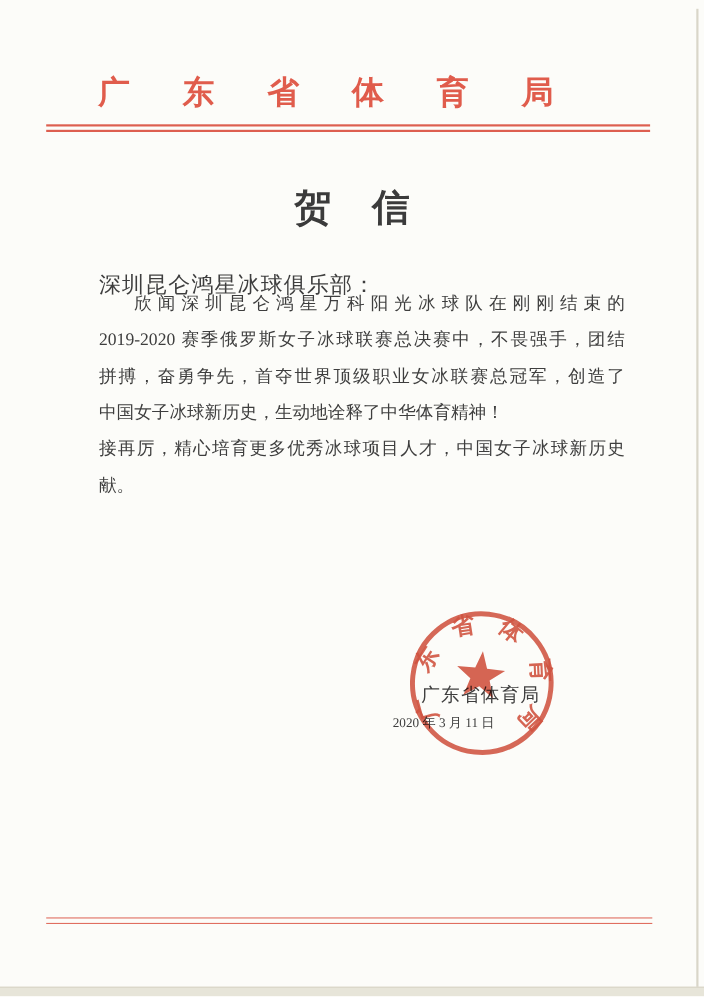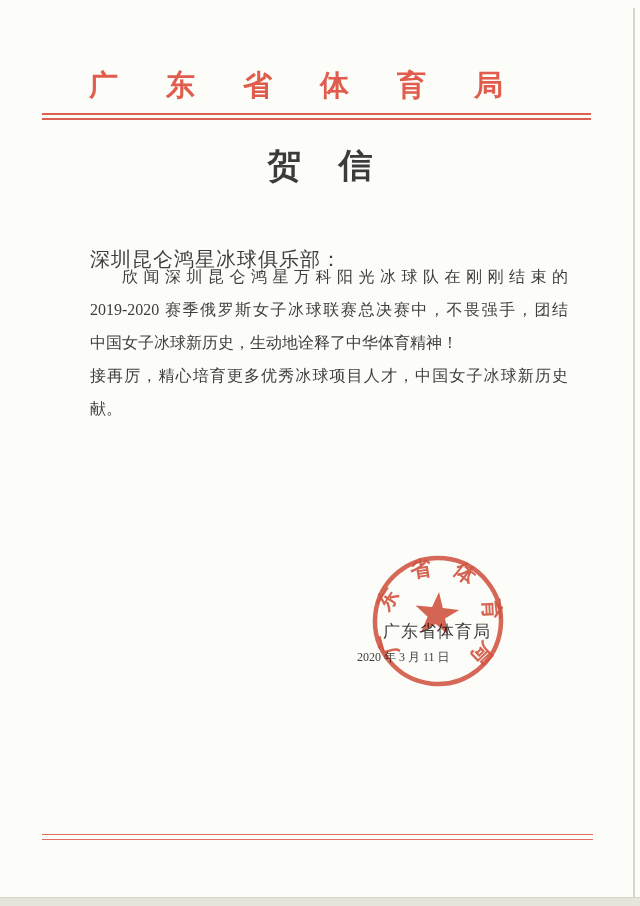--- a/index.html
+++ b/index.html
@@ -31,21 +31,21 @@
     white-space:nowrap;
   }
   .letterhead-rule{
     position:absolute;top:113px;left:42px;width:549px;height:7px;
     border-top:2px solid var(--rule_red);
     border-bottom:2px solid var(--rule_red);
     box-sizing:border-box;
   }
   
   .letter-title{
-    position:absolute;top:144px;left:0;width:100%;
+    position:absolute;top:168px;left:0;width:100%;
     text-align:center;
     font-size:34px;font-weight:bold;
     color:#3b3b3b;
     letter-spacing:37px;
     padding-left:37px;
     box-sizing:border-box;
     line-height:44px;
     white-space:nowrap;
   }
   
@@ -120,20 +120,21 @@
 
   <div class="letterhead-rule"></div>
 
   <div class="letter-title">贺信</div>
 
   <div class="salutation">深圳昆仑鸿星冰球俱乐部：</div>
 
   <div class="body-paragraphs">
       <div class="body-line indent stretch">欣闻深圳昆仑鸿星万科阳光冰球队在刚刚结束的</div>
       <div class="body-line stretch">2019-2020 赛季俄罗斯女子冰球联赛总决赛中，不畏强手，团结</div>
+      <div class="body-line stretch">拼搏，奋勇争先，首夺世界顶级职业女冰联赛总冠军，创造了</div>
       <div class="body-line">中国女子冰球新历史，生动地诠释了中华体育精神！</div>
       <div class="body-line stretch">接再厉，精心培育更多优秀冰球项目人才，中国女子冰球新历史</div>
       <div class="body-line">献。</div>
     </div>
 
   <div class="signature">广东省体育局</div>
 
   <div class="date">2020 年 3 月 11 日</div>
 
   <svg class="seal" viewBox="-70 -70 140 140" xmlns="http://www.w3.org/2000/svg">

